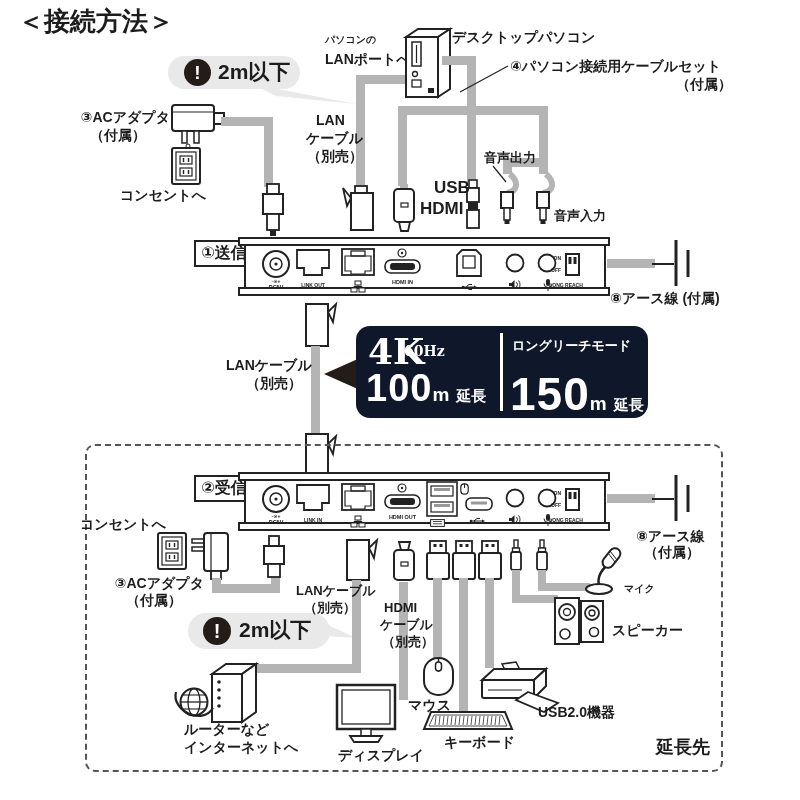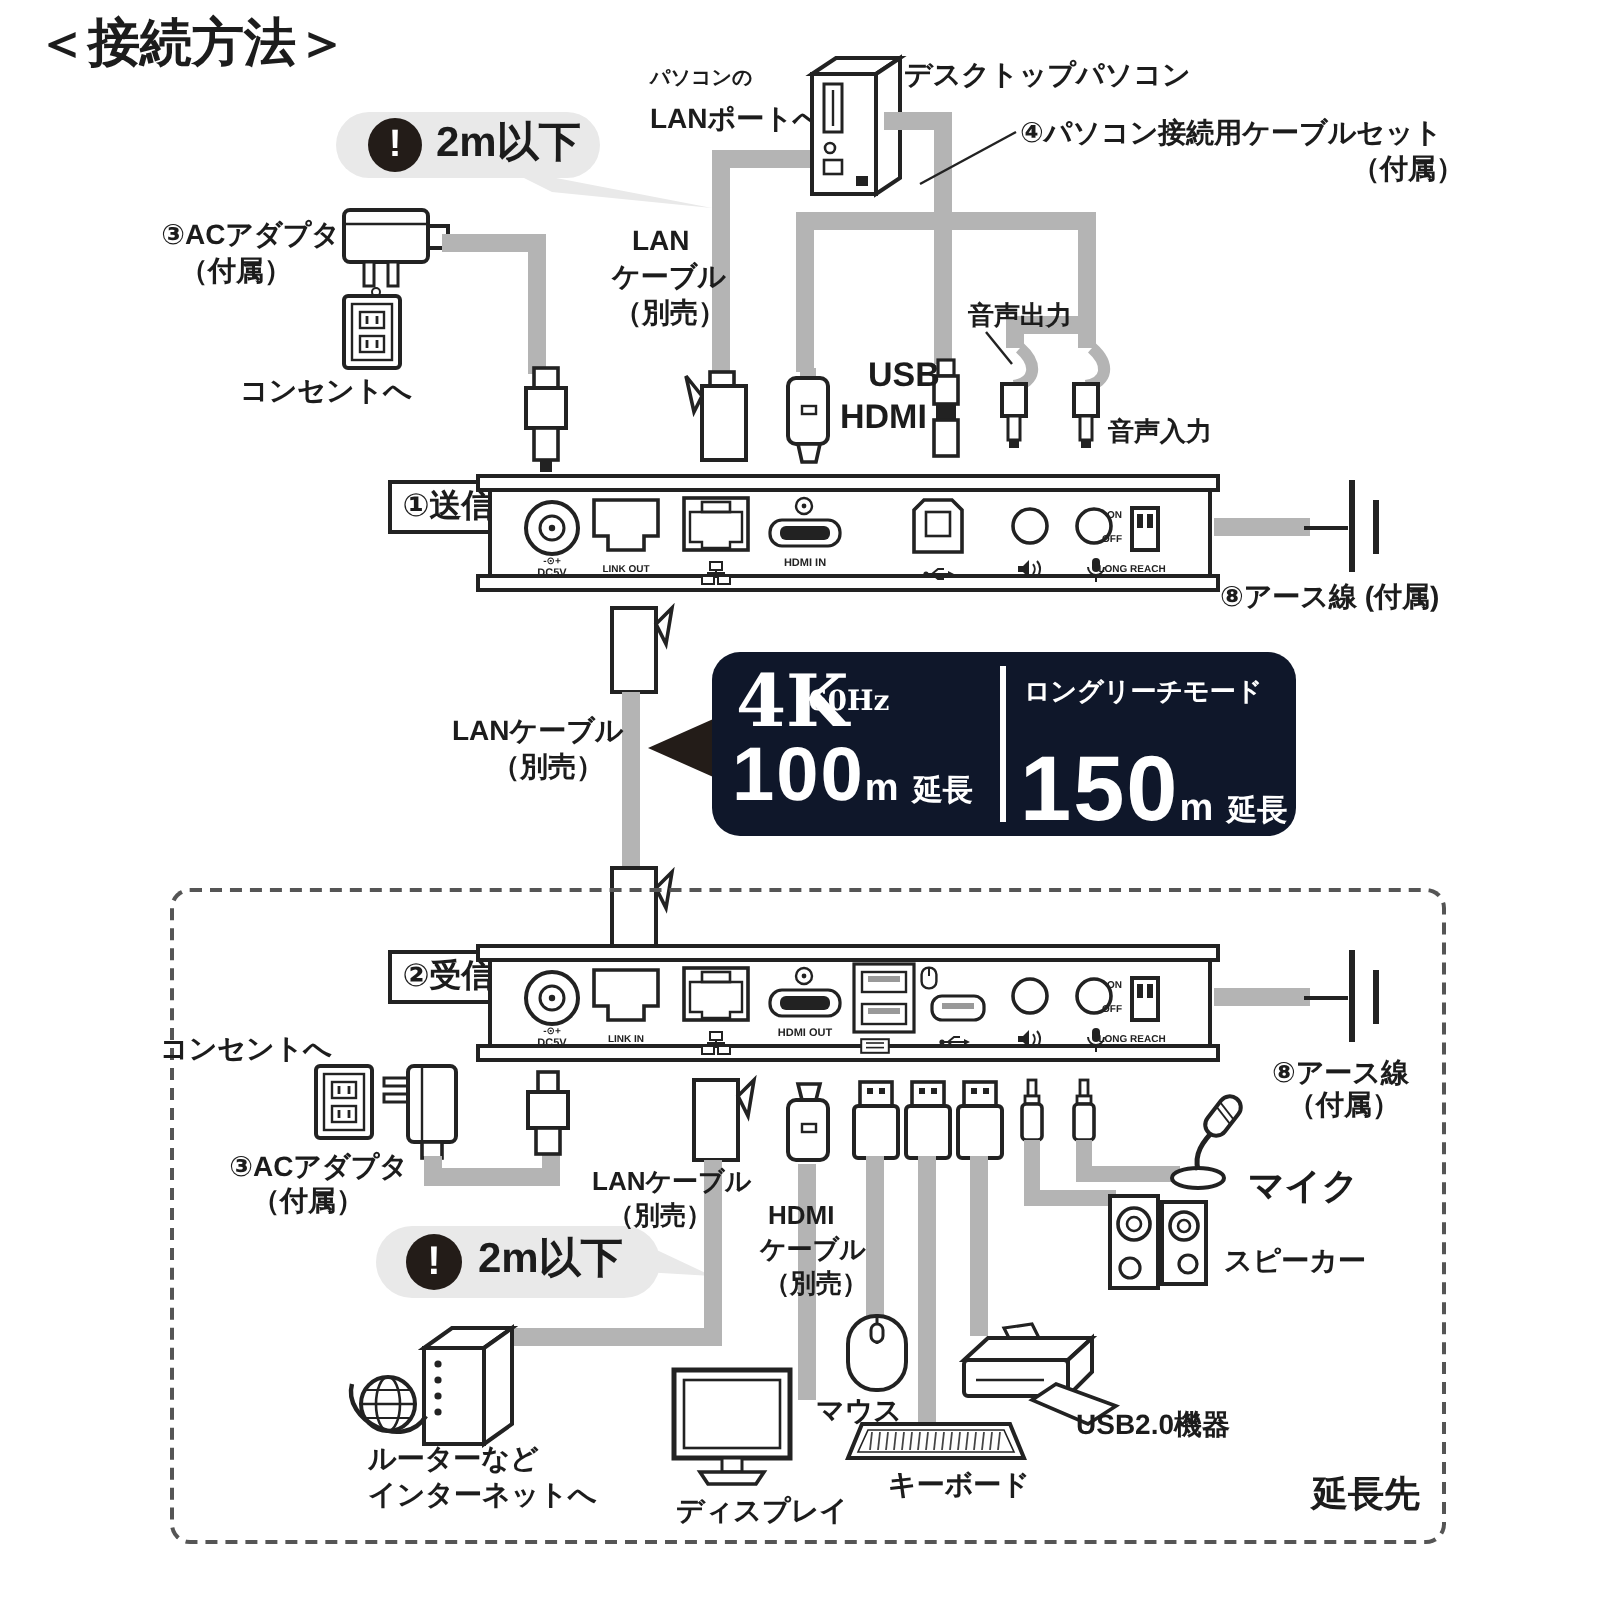--- a/index.html
+++ b/index.html
@@ -505,21 +505,21 @@
   <div class="cb" style="left:538px;top:570px;width:8px;height:20px;"></div>
   <div class="cb" style="left:538px;top:583px;width:52px;height:8px;"></div>
 
   <svg class="ic" style="left:584px;top:543px;" width="42" height="52" viewBox="0 0 42 52">
     <ellipse cx="15" cy="46" rx="13" ry="5" fill="#fff" stroke="#222" stroke-width="2"></ellipse>
     <path d="M15,42 C13,34 17,28 24,21" fill="none" stroke="#222" stroke-width="2.5"></path>
     <rect x="22" y="4" width="11" height="22" rx="5.5" transform="rotate(38 27.5 15)" fill="#fff" stroke="#222" stroke-width="2"></rect>
     <line x1="24" y1="10" x2="31" y2="19" stroke="#222" stroke-width="1"></line>
     <line x1="26" y1="8" x2="33" y2="17" stroke="#222" stroke-width="1"></line>
   </svg>
-  <div class="lbl" style="left:624px;top:584px;font-size:18px;">マイク</div>
+  <div class="lbl" style="left:624px;top:584px;font-size:10px;">マイク</div>
 
   <svg class="ic" style="left:554px;top:596px;" width="52" height="50" viewBox="0 0 52 50">
     <rect x="1" y="2" width="24" height="46" fill="#fff" stroke="#222" stroke-width="2"></rect>
     <circle cx="13" cy="16" r="8" fill="#fff" stroke="#222" stroke-width="1.8"></circle>
     <circle cx="13" cy="16" r="3.5" fill="#fff" stroke="#222" stroke-width="1.3"></circle>
     <circle cx="11" cy="38" r="5" fill="#fff" stroke="#222" stroke-width="1.6"></circle>
     <rect x="27" y="5" width="22" height="41" fill="#fff" stroke="#222" stroke-width="2"></rect>
     <circle cx="38" cy="17" r="7" fill="#fff" stroke="#222" stroke-width="1.8"></circle>
     <circle cx="38" cy="17" r="3" fill="#fff" stroke="#222" stroke-width="1.3"></circle>
     <circle cx="40" cy="36" r="4.5" fill="#fff" stroke="#222" stroke-width="1.6"></circle>

